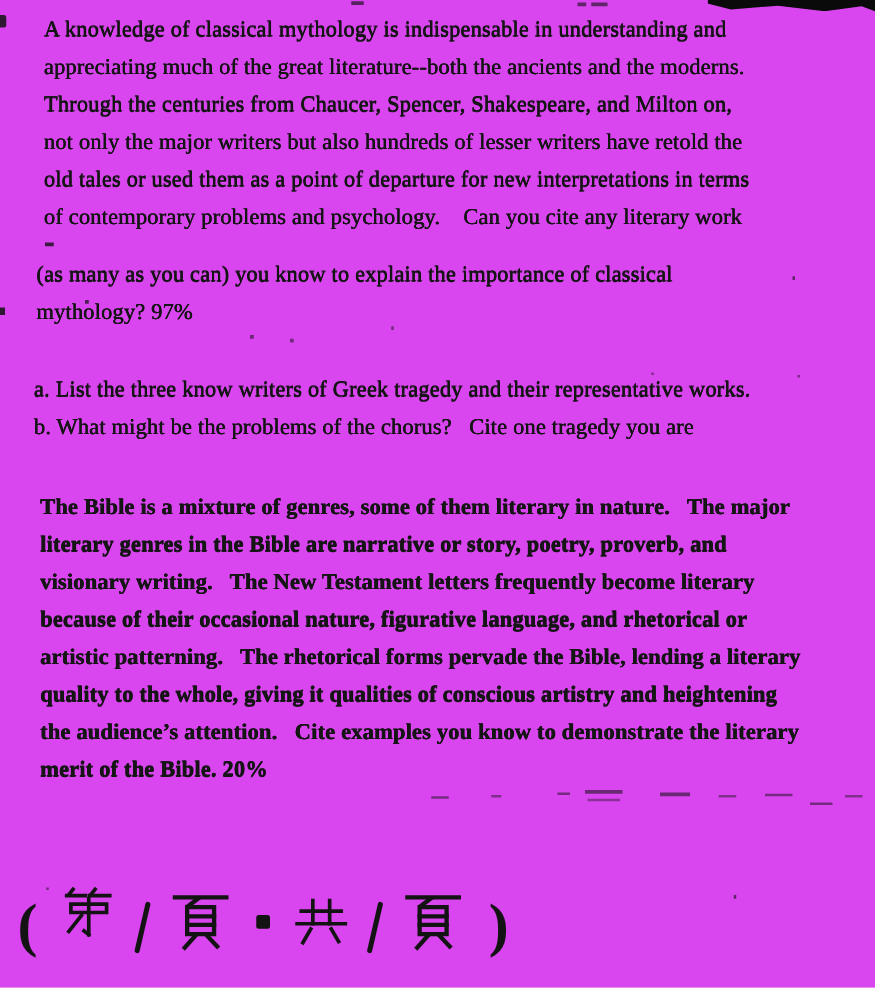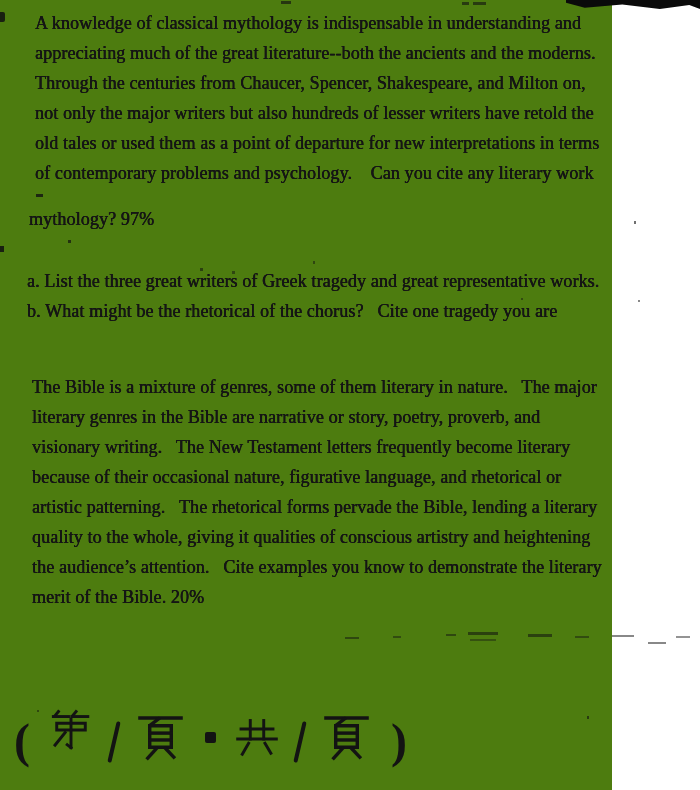--- a/index.html
+++ b/index.html
@@ -4,43 +4,43 @@
 <style>
   html, body {
     margin: 0; padding: 0;
     width: 700px; height: 790px;
     background: #ffffff;
     font-family: "Liberation Serif", "DejaVu Serif", serif;
     overflow: hidden;
   }
   .page {
     position: absolute; inset: 0;
-    width: 612px; height: 790px;
-    background: #4d7c0f;
+    width: 700px; height: 790px;
+    background: #d946ef;
     color: #161616;
   }
   
   #text-blocks {
     position: absolute;
     top: 8px; left: 35px; right: 0;
   }
   .block { white-space: pre; }
   .line {
     font-size: 18px;
     line-height: 30px;
     height: 30px;
     letter-spacing: 0.12px;
     white-space: pre;
     color: #151515;
     text-shadow: 0.35px 0 0 currentColor, 0 0.25px 0 currentColor;
   }
   [data-name="question-1-body"]   { margin-top: 0; }
   [data-name="question-1-prompt"] { margin-top: 16px; margin-left: -6px; }
   [data-name="question-2-tragedy"]{ margin-top: 32px; margin-left: -8px; }
-  [data-name="question-3-bible"]  { margin-top: 46px; margin-left: -3px; }
+  [data-name="question-3-bible"]  { margin-top: 34px; margin-left: -3px; font-weight: bold; }
 
   
   .footer {
     position: absolute;
     left: 14px; top: 702px;
     height: 72px;
     display: flex;
     align-items: center;
     gap: 20px;
   }
@@ -113,22 +113,22 @@
       <path d="M30 60 L15 86"></path>
         <path d="M69 60 L83 84"></path>
     </g>
   </defs>
 </svg>
 
 <div class="page" data-name="scanned-exam-page">
 
   <div id="text-blocks" data-name="text-blocks">
       <div class="block" data-name="question-1-body"><div class="line" data-name="text-line">A knowledge of classical mythology is indispensable in understanding and</div><div class="line" data-name="text-line">appreciating much of the great literature--both the ancients and the moderns.</div><div class="line" data-name="text-line">Through the centuries from Chaucer, Spencer, Shakespeare, and Milton on,</div><div class="line" data-name="text-line">not only the major writers but also hundreds of lesser writers have retold the</div><div class="line" data-name="text-line">old tales or used them as a point of departure for new interpretations in terms</div><div class="line" data-name="text-line">of contemporary problems and psychology.    Can you cite any literary work</div></div>
-      <div class="block" data-name="question-1-prompt"><div class="line" data-name="text-line">mythology? 97%</div></div>
-      <div class="block" data-name="question-2-tragedy"><div class="line" data-name="text-line">a. List the three great writers of Greek tragedy and great representative works.</div><div class="line" data-name="text-line">b. What might be the rhetorical of the chorus?   Cite one tragedy you are</div></div>
+      <div class="block" data-name="question-1-prompt"><div class="line" data-name="text-line">(as many as you can) you know to explain the importance of classical</div><div class="line" data-name="text-line">mythology? 97%</div></div>
+      <div class="block" data-name="question-2-tragedy"><div class="line" data-name="text-line">a. List the three know writers of Greek tragedy and their representative works.</div><div class="line" data-name="text-line">b. What might be the problems of the chorus?   Cite one tragedy you are</div></div>
       <div class="block" data-name="question-3-bible"><div class="line" data-name="text-line">The Bible is a mixture of genres, some of them literary in nature.   The major</div><div class="line" data-name="text-line">literary genres in the Bible are narrative or story, poetry, proverb, and</div><div class="line" data-name="text-line">visionary writing.   The New Testament letters frequently become literary</div><div class="line" data-name="text-line">because of their occasional nature, figurative language, and rhetorical or</div><div class="line" data-name="text-line">artistic patterning.   The rhetorical forms pervade the Bible, lending a literary</div><div class="line" data-name="text-line">quality to the whole, giving it qualities of conscious artistry and heightening</div><div class="line" data-name="text-line">the audience’s attention.   Cite examples you know to demonstrate the literary</div><div class="line" data-name="text-line">merit of the Bible. 20%</div></div>
     </div>
 
   <div class="footer" data-name="page-footer">
       <span class="seg seg-paren" data-name="footer-paren">(</span>
       <span class="seg seg-cjk g-di" data-name="cjk-char-di">
         <svg viewBox="0 0 100 100" role="img" aria-label="第">
           <use href="#g-di"></use>
         </svg>
       </span>

